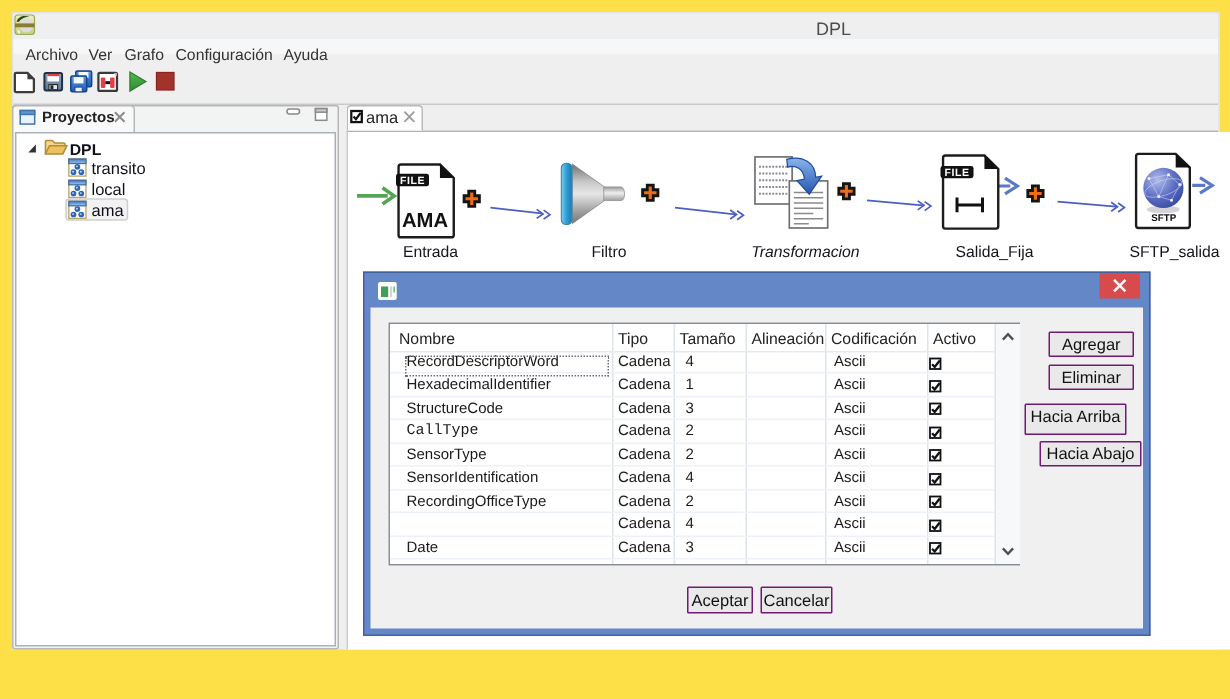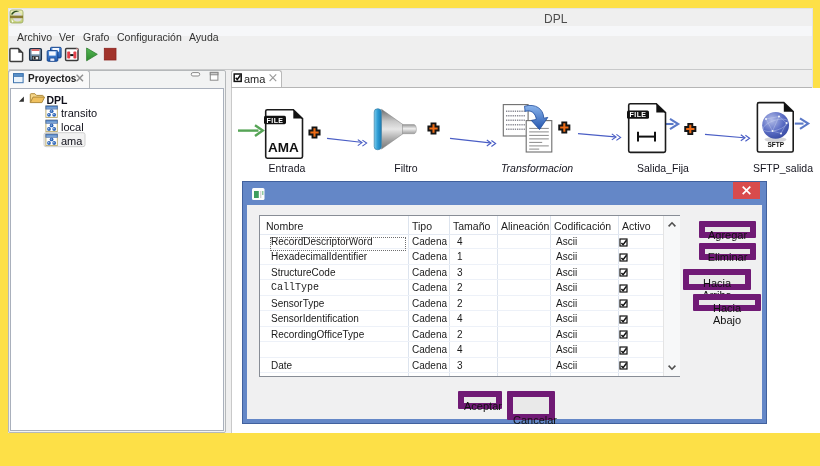--- a/index.html
+++ b/index.html
@@ -25,21 +25,21 @@
   
   #dialog{left:242px;top:181px;width:525px;height:243px;background:#6487c7;border:1px solid #41619e;box-sizing:border-box;}
   #dlgx{position:absolute;left:490px;top:0px;width:27px;height:17px;background:#d84b4c;}
   #dlgbody{position:absolute;left:4px;top:23px;width:515px;height:214px;background:#f0f0f1;}
   #tbl{position:absolute;left:12px;top:10px;width:421px;height:162px;background:#fff;border:1px solid #888d96;box-sizing:border-box;}
   .hc{position:absolute;top:0;height:19px;font-size:10.5px;color:#222;padding-top:4px;box-sizing:border-box;white-space:nowrap;}
   .cline{position:absolute;top:0;width:1px;height:160px;background:#dde4ee;}
   .rc{position:absolute;top:2px;font-size:10px;color:#1a1a1a;white-space:nowrap;}
   .row{position:absolute;left:0;width:403px;height:15.45px;border-bottom:1px solid #edf1f8;box-sizing:border-box;}
   .cb{position:absolute;left:359px;top:3.5px;width:9px;height:9px;}
-  .btn{position:absolute;background:#e9e9e9;border:6px solid #701a75;font-size:11px;color:#111;
+  .btn{position:absolute;background:#e9e9e9;border:1px solid #701a75;font-size:11px;color:#111;
        text-align:center;box-sizing:border-box;border-radius:1px;}
   #sb{position:absolute;left:403px;top:0px;width:16px;height:160px;background:#f7f8f9;border-left:1px solid #e4e4e4;}
 </style>
 </head>
 <body>
 <div id="root">
   <div id="win" class="abs"></div>
   <div id="menuband" class="abs"></div>
   <div id="tbline" class="abs"></div>
   <div id="title" class="abs">DPL</div>
@@ -412,16 +412,16 @@
             <path d="M4.6,10.4 L8,6.8 L11.4,10.4" stroke="#505050" stroke-width="1.6" fill="none"></path>
             <path d="M4.6,149.6 L8,153.2 L11.4,149.6" stroke="#505050" stroke-width="1.6" fill="none"></path>
           </svg>
         </div>
       </div>
       <div class="btn" style="left:452px;top:16px;width:57px;height:17px;padding-top:2px;">Agregar</div>
       <div class="btn" style="left:452px;top:38px;width:57px;height:17px;padding-top:2px;">Eliminar</div>
       <div class="btn" style="left:436px;top:64px;width:68px;height:21px;padding-top:2px;">Hacia Arriba</div>
       <div class="btn" style="left:446px;top:89px;width:68px;height:17px;padding-top:2px;">Hacia Abajo</div>
       <div class="btn" style="left:211px;top:186px;width:44px;height:18px;padding-top:3px;">Aceptar</div>
-      <div class="btn" style="left:260px;top:186px;width:48px;height:18px;padding-top:17px;">Cancelar</div>
+      <div class="btn" style="left:260px;top:186px;width:48px;height:18px;padding-top:3px;">Cancelar</div>
     </div>
   </div>
 </div>
 
 </body></html>

